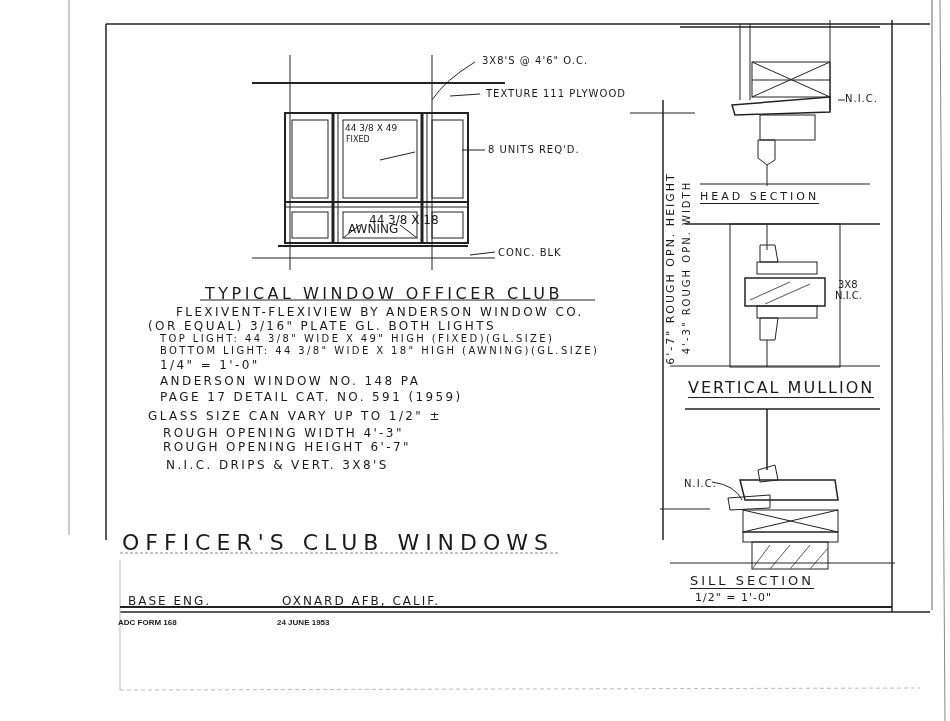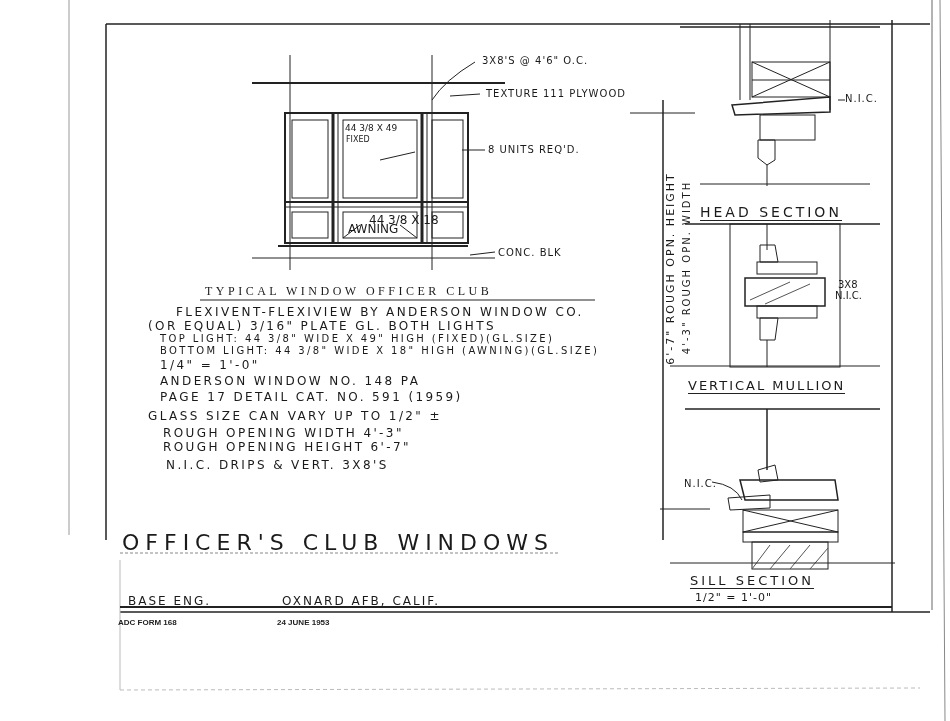--- a/index.html
+++ b/index.html
@@ -117,44 +117,44 @@
 </svg>
 
 <div class="abs hand small" style="left:482px;top:55px;">3X8'S @ 4'6" O.C.</div>
 <div class="abs hand small" style="left:486px;top:88px;">TEXTURE 111 PLYWOOD</div>
 <div class="abs hand small" style="left:488px;top:144px;">8 UNITS REQ'D.</div>
 <div class="abs hand small" style="left:498px;top:247px;text-align:center;">CONC. BLK</div>
 <div class="abs hand" style="left:345px;top:123px;font-size:9px;letter-spacing:0;">44 3/8 X 49</div>
 <div class="abs hand" style="left:346px;top:135px;font-size:8px;letter-spacing:0;">FIXED</div>
 <div class="abs hand" style="left:342px;top:213px;font-size:12px;letter-spacing:0;padding-left:27px;">44 3/8 X 18</div>
 <div class="abs hand" style="left:348px;top:222px;font-size:12px;letter-spacing:0;">AWNING</div>
-<div class="abs hand" style="left:205px;top:284px;font-size:12px;letter-spacing:3.5px;font-family:Liberation Serif, serif;">TYPICAL WINDOW OFFICER CLUB</div>
+<div class="abs hand" style="left:205px;top:284px;font-size:16px;letter-spacing:3.5px;">TYPICAL WINDOW OFFICER CLUB</div>
 
 <div class="abs" style="left:148px;top:305px;">
   <div class="hand note" style="margin-left:28px;">FLEXIVENT-FLEXIVIEW BY ANDERSON WINDOW CO.</div>
   <div class="hand note">(OR EQUAL)       3/16" PLATE GL. BOTH LIGHTS</div>
   <div class="hand note" style="font-size:10px;margin-left:12px;line-height:12px;">TOP LIGHT: 44 3/8" WIDE X 49" HIGH (FIXED)(GL.SIZE)</div>
   <div class="hand note" style="font-size:10px;margin-left:12px;line-height:12px;">BOTTOM LIGHT: 44 3/8" WIDE X 18" HIGH (AWNING)(GL.SIZE)</div>
   <div class="hand note" style="margin-left:12px;line-height:17px;">1/4" = 1'-0"</div>
   <div class="hand note" style="margin-left:12px;">ANDERSON WINDOW NO. 148 PA</div>
   <div class="hand note" style="margin-left:12px;line-height:18px;">PAGE 17 DETAIL CAT. NO. 591 (1959)</div>
   <div class="hand note" style="line-height:20px;">GLASS SIZE CAN VARY UP TO 1/2" ±</div>
   <div class="hand note" style="margin-left:15px;">ROUGH OPENING WIDTH     4'-3"</div>
   <div class="hand note" style="margin-left:15px;">ROUGH OPENING HEIGHT    6'-7"</div>
   <div class="hand note" style="margin-left:18px;line-height:22px;">N.I.C. DRIPS &amp; VERT. 3X8'S</div>
 </div>
 
 <div class="abs hand" style="left:570px;top:262px;transform:rotate(-90deg);transform-origin:center;font-size:11px;width:200px;text-align:center;">6'-7" ROUGH OPN. HEIGHT</div>
 <div class="abs hand" style="left:586px;top:262px;transform:rotate(-90deg);transform-origin:center;font-size:10px;width:200px;text-align:center;">4'-3" ROUGH OPN. WIDTH</div>
 
 <div class="abs hand small" style="left:845px;top:93px;">N.I.C.</div>
-<div class="abs hand ul" style="left:700px;top:204px;font-size:14px;letter-spacing:3px;">HEAD SECTION</div>
+<div class="abs hand ul" style="left:700px;top:190px;font-size:11px;letter-spacing:3px;">HEAD SECTION</div>
 <div class="abs hand" style="left:838px;top:279px;font-size:10px;letter-spacing:0;">3X8</div>
 <div class="abs hand" style="left:835px;top:290px;font-size:10px;letter-spacing:0;">N.I.C.</div>
-<div class="abs hand ul" style="left:688px;top:378px;font-size:13px;letter-spacing:2px;">VERTICAL MULLION</div>
+<div class="abs hand ul" style="left:688px;top:378px;font-size:16px;letter-spacing:2px;">VERTICAL MULLION</div>
 <div class="abs hand small" style="left:684px;top:478px;">N.I.C.</div>
 <div class="abs hand ul" style="left:690px;top:573px;font-size:13px;letter-spacing:3px;">SILL SECTION</div>
 <div class="abs hand" style="left:695px;top:591px;font-size:11px;letter-spacing:1px;">1/2" = 1'-0"</div>
 
 <div class="abs hand" style="left:122px;top:530px;font-size:22px;letter-spacing:6px;">OFFICER'S CLUB WINDOWS</div>
 <div class="abs hand" style="left:128px;top:594px;font-size:12px;letter-spacing:2px;">BASE ENG.</div>
 <div class="abs hand" style="left:282px;top:594px;font-size:12px;letter-spacing:2px;">OXNARD AFB, CALIF.</div>
 <div class="abs print" style="left:118px;top:618px;">ADC FORM 168</div>
 <div class="abs print" style="left:277px;top:618px;">24 JUNE 1953</div>
 

